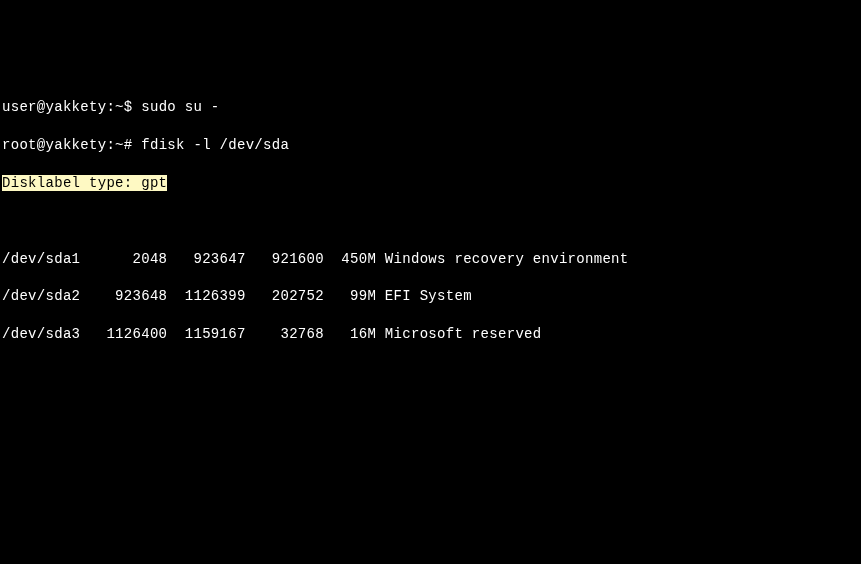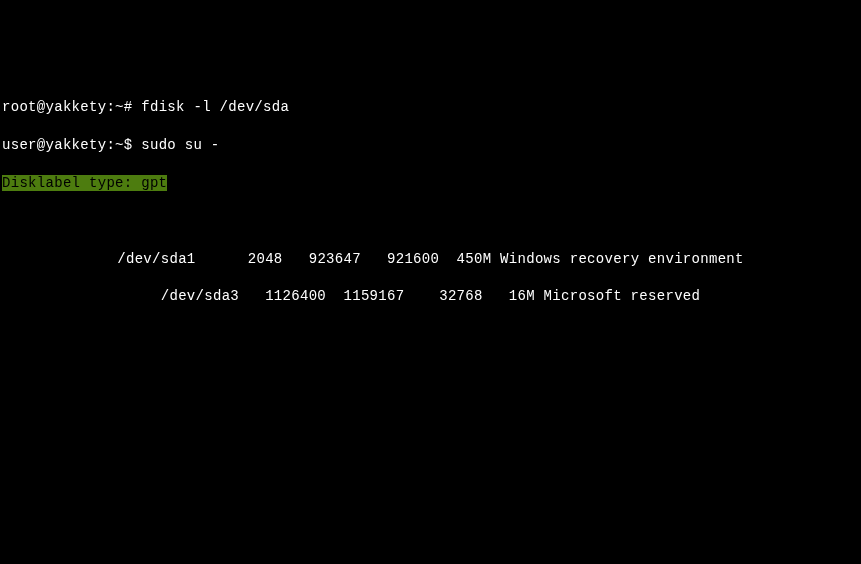--- a/index.html
+++ b/index.html
@@ -16,42 +16,42 @@
       padding: 4px 2px;
       width: 861px;
       height: 564px;
       overflow: hidden;
       white-space: pre;
     }
     .terminal {
       letter-spacing: 0.3px;
     }
     .highlight {
-      background: #4d7c0f;
+      background: #fef9c3;
       color: #000000;
     }
     .line {
       display: block;
     }
     .table-row {
       display: block;
-      text-align: center;
     }
   </style>
 </head>
 <body>
 
 
 
 <div class="terminal">
+<span class="line"><span>user@yakkety:~$ </span><span>sudo su -</span></span>
 <span class="line"><span>root@yakkety:~# </span><span>fdisk -l /dev/sda</span></span>
-<span class="line"><span>user@yakkety:~$ </span><span>sudo su -</span></span>
 <span class="line"><span class="highlight">Disklabel type: gpt</span></span>
 <span class="line"> </span>
 <span class="table-row">/dev/sda1      2048   923647   921600  450M Windows recovery environment</span>
+<span class="table-row">/dev/sda2    923648  1126399   202752   99M EFI System</span>
 <span class="table-row">/dev/sda3   1126400  1159167    32768   16M Microsoft reserved</span>
 
 
 
 
 
 
 
 
 </div>

